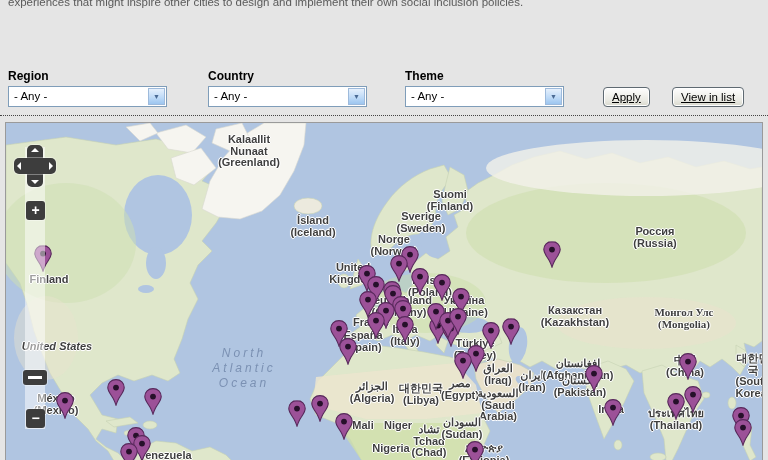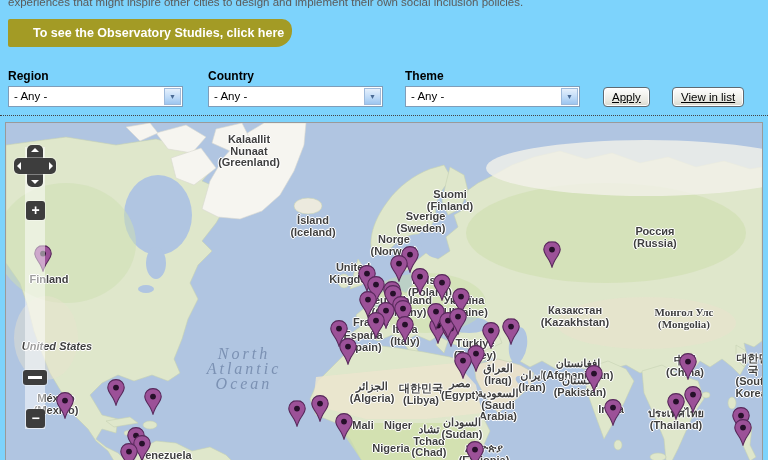--- a/index.html
+++ b/index.html
@@ -1,36 +1,36 @@
 <!DOCTYPE html>
 <html><head>
 <meta charset="utf-8">
 <style>
   html,body{margin:0;padding:0;background:#fff;}
-  .page{position:relative;width:768px;height:460px;overflow:hidden;font-family:"Liberation Sans",sans-serif;background:#7dd3fc;}
+  .page{position:relative;width:768px;height:460px;overflow:hidden;font-family:"Liberation Sans",sans-serif;background:#e5e5e5;}
   .intro{position:absolute;left:8px;top:-4px;width:750px;font-size:11.5px;color:#5a5a5a;}
   .obs-btn{position:absolute;left:8px;top:19px;width:259px;height:28px;background:#a39b25;color:#fff;
            font-weight:bold;font-size:12.5px;line-height:28px;padding-left:25px;
            border-radius:2px 10px 16px 2px;cursor:pointer;display:block;text-decoration:none;}
   .flabel{position:absolute;top:69px;font-weight:bold;font-size:12px;color:#000;}
-  .select{position:absolute;top:86px;width:175px;height:21px;background:#fff;border:1px solid #7f9db9;box-sizing:border-box;}
+  .select{position:absolute;top:86px;width:159px;height:21px;background:#fff;border:1px solid #7f9db9;box-sizing:border-box;}
   .sel-val{position:absolute;left:5px;top:3px;font-size:11.5px;color:#000;}
   .sel-btn{position:absolute;right:1px;top:1px;width:17px;height:17px;
            background:linear-gradient(#e6f0fc,#bcd9f7 60%,#9cc5ef);border:1px solid #9ebadb;box-sizing:border-box;
            text-align:center;line-height:15px;font-size:7px;color:#4a6a94;}
   .xp-btn{position:absolute;top:87px;height:20px;background:linear-gradient(#fefefe,#e9e9e2 70%,#d8d8cc);
           border:1px solid #5f6a72;border-radius:4px;box-shadow:inset 0 0 0 1px #fff;
           font-family:"Liberation Sans",sans-serif;font-size:11.5px;color:#000;text-decoration:underline;padding:0 8px;cursor:pointer;}
   .sep{position:absolute;left:0;top:115px;width:768px;border-top:1px dotted #444;}
   .map{position:absolute;left:5px;top:122px;width:756px;height:338px;background:#b0c5e1;border:1px solid #9a9a9a;overflow:hidden;cursor:grab;}
   .map svg.land{position:absolute;left:0;top:0;}
   .maplabel{position:absolute;transform:translateX(-50%);text-align:center;white-space:pre-line;
             font-weight:bold;font-size:11px;line-height:11.5px;color:#3f3f3f;
             text-shadow:-1px 0 #fff,1px 0 #fff,0 -1px #fff,0 1px #fff,0 0 2px #fff;pointer-events:none;z-index:3;}
-  .maplabel.ocean{font-family:Liberation Serif, serif;font-style:italic;font-weight:normal;font-size:16px;
+  .maplabel.ocean{font-family:Liberation Sans, sans-serif;font-style:italic;font-weight:normal;font-size:12px;
                   line-height:15px;color:#7b91b3;letter-spacing:3px;text-shadow:none;}
   .marker{position:absolute;width:18px;height:27px;z-index:5;cursor:pointer;}
   
   .ctl{position:absolute;z-index:8;}
   .strip{left:19px;top:24px;width:20px;height:282px;background:rgba(255,255,255,.5);z-index:7;}
   .pan{left:8px;top:22px;width:42px;height:42px;}
   .pan .bar{position:absolute;background:#3d3d3d;border-radius:5px;box-shadow:0 0 0 1px rgba(255,255,255,.35);}
   .pan .h{left:0;top:13px;width:42px;height:16px;}
   .pan .v{left:13px;top:0;width:16px;height:42px;}
   .tri{position:absolute;width:0;height:0;border:4px solid transparent;}
@@ -45,21 +45,20 @@
            box-shadow:0 0 0 1px rgba(255,255,255,.35);cursor:pointer;}
   .zhandle::after{content:"";position:absolute;left:5px;top:6px;width:14px;height:3px;background:#fff;}
 </style>
 </head>
 <body>
 
 <div class="page">
 
   <div class="intro">experiences that might inspire other cities to design and implement their own social inclusion policies.</div>
 
-  <a class="obs-btn">To see the Observatory Studies, click here</a>
 
   <div>
     <div class="flabel" style="left:8px">Region</div>
     <div class="flabel" style="left:208px">Country</div>
     <div class="flabel" style="left:405px">Theme</div>
 
     <div class="select" style="left:8px">
       <span class="sel-val">- Any -</span>
       <span class="sel-btn">▼</span>
     </div>
@@ -151,21 +150,21 @@
     </svg>
 
     <div id="label-layer">
         <div class="maplabel country" style="left: 243px; top: 11px; text-align: center;">Kalaallit
 Nunaat
 (Greenland)</div>
         <div class="maplabel country" style="left: 307px; top: 92px;">Ísland
 (Iceland)</div>
         <div class="maplabel country" style="left: 444px; top: 66px;">Suomi
 (Finland)</div>
-        <div class="maplabel country" style="left: 415px; top: 88px; text-align: right;">Sverige
+        <div class="maplabel country" style="left: 415px; top: 88px;">Sverige
 (Sweden)</div>
         <div class="maplabel country" style="left: 388px; top: 111px;">Norge
 (Norway)</div>
         <div class="maplabel country" style="left: 347px; top: 139px;">United
 Kingdom</div>
         <div class="maplabel country" style="left: 424px; top: 152px;">Polska
 (Poland)</div>
         <div class="maplabel country" style="left: 393px; top: 172px;">Deutschland
 (Germany)</div>
         <div class="maplabel country" style="left: 458px; top: 172px;">Україна

